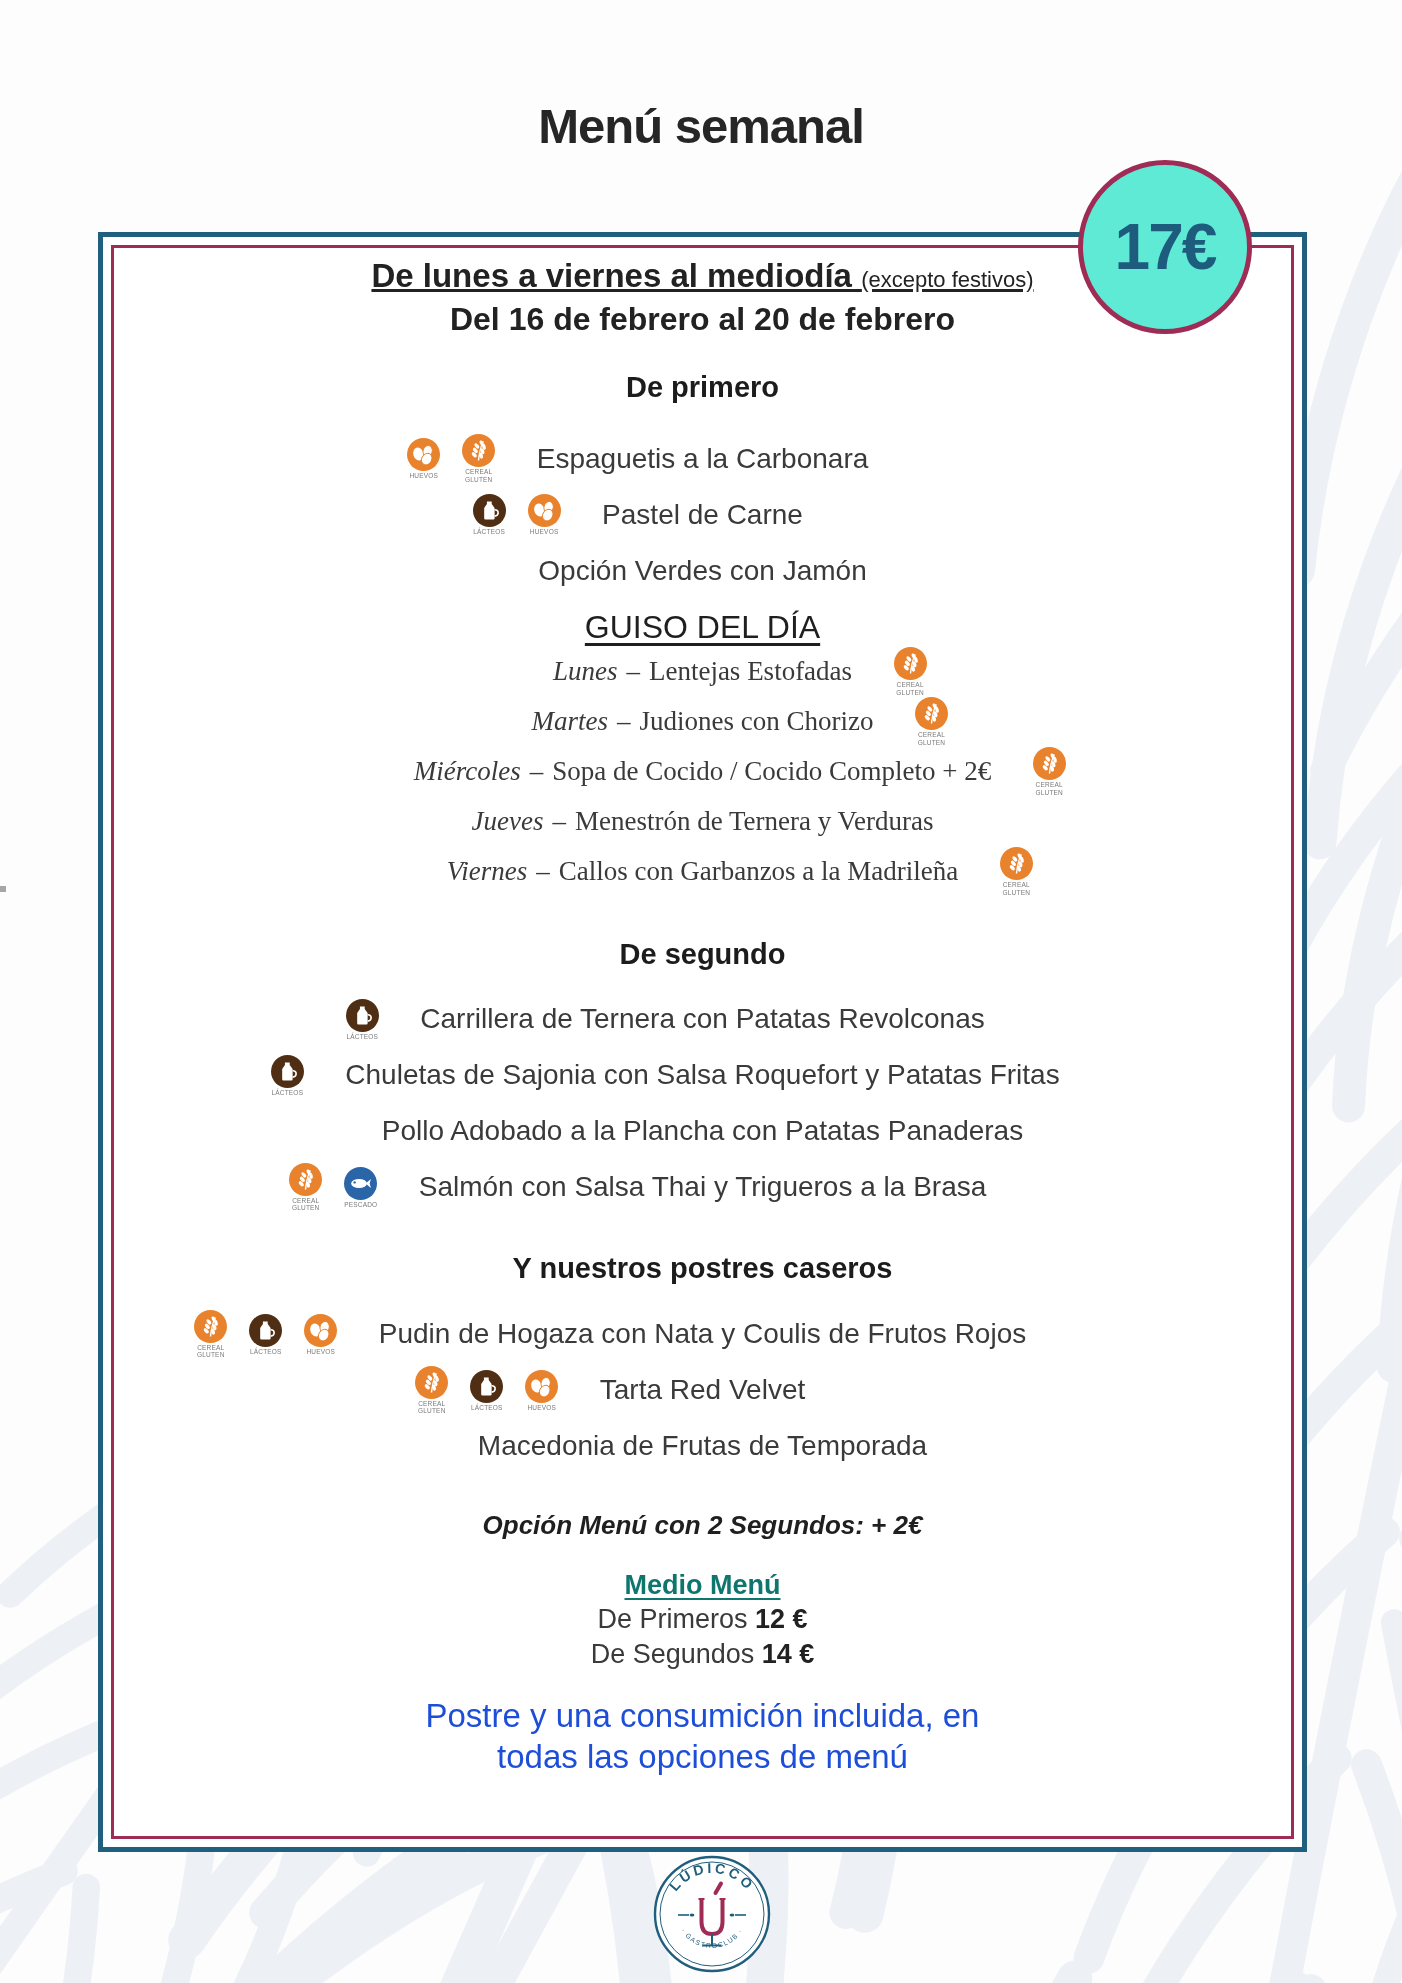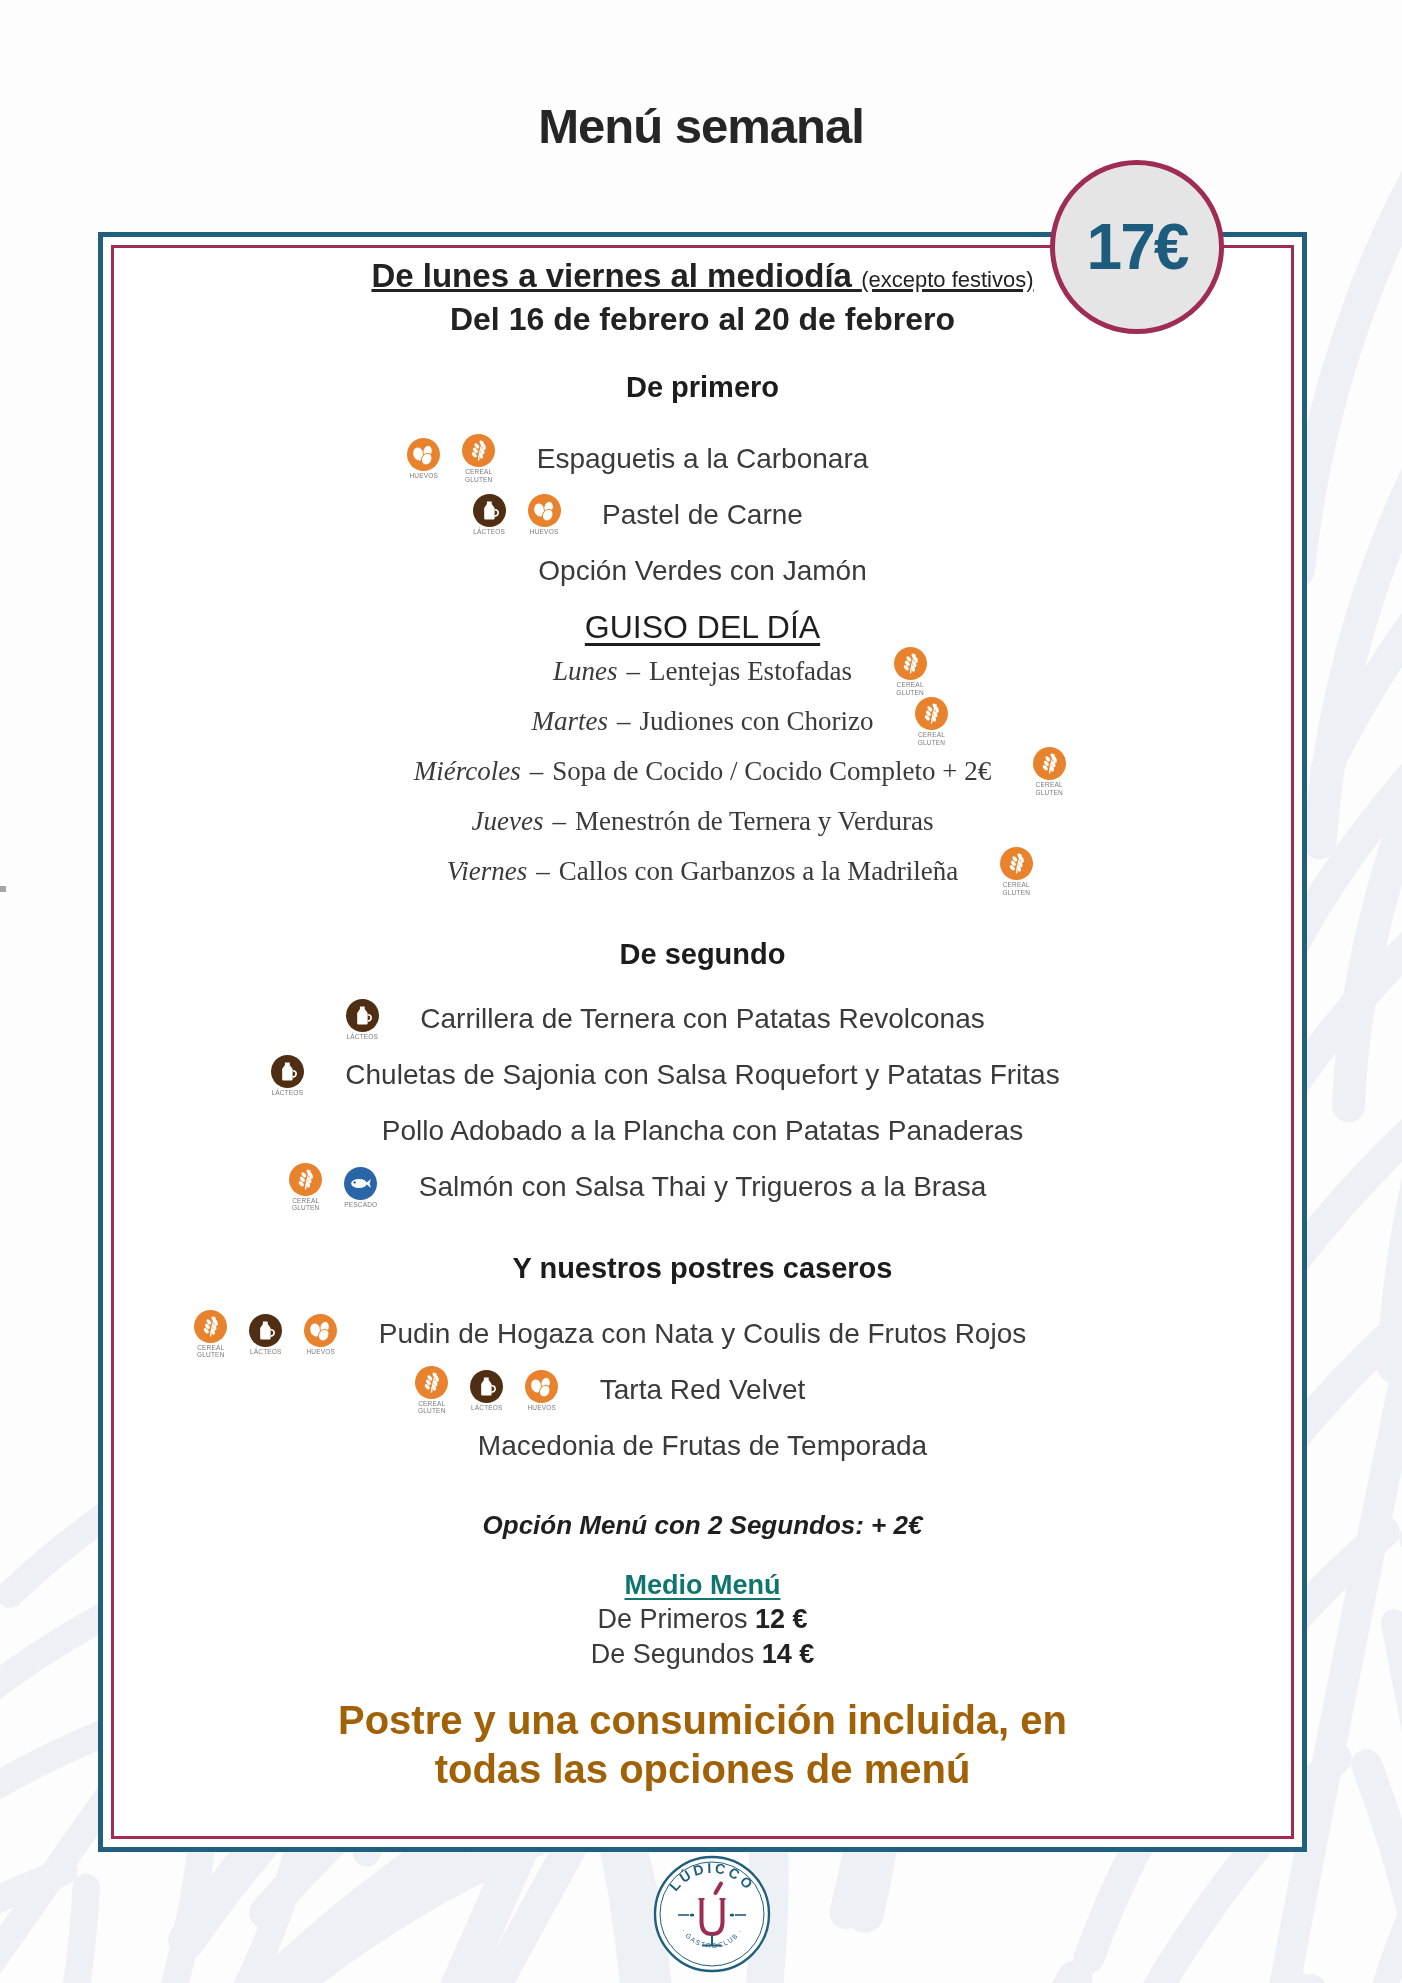--- a/index.html
+++ b/index.html
@@ -9,22 +9,22 @@
   
   .wm { position:absolute; left:0; top:0; z-index:0; opacity:.6; pointer-events:none; }
 
   .defs-hidden { position:absolute; width:0; height:0; overflow:hidden; }
 
   
   .title { position:absolute; top:98px; left:0; width:100%; text-align:center;
            font-size:49px; font-weight:bold; color:#262626; letter-spacing:-1px; z-index:2; }
 
   
-  .badge { position:absolute; left:1050px; top:160px; width:164px; height:164px;
-           background:#e5e5e5; border:5px solid #9e2c55; border-radius:50%;
+  .badge { position:absolute; left:1078px; top:160px; width:164px; height:164px;
+           background:#5eead4; border:5px solid #9e2c55; border-radius:50%;
            display:flex; align-items:center; justify-content:center; z-index:4; }
   .badge span { color:#1d5c7d; font-size:64px; font-weight:bold; letter-spacing:-2px; }
 
   
   .box { position:absolute; left:98px; top:232px; width:1199px; height:1610px;
          border:5px solid #20607e; background:#ffffff; z-index:1; }
   .box-inner { position:absolute; inset:8px; border:3px solid #9e2c55; }
   .box-content { position:absolute; inset:0; text-align:center; color:#3c3c3c; }
 
   .hdr1 { margin-top:20px; font-size:33px; line-height:1.15; font-weight:bold; color:#222;text-decoration:underline; }
@@ -56,21 +56,21 @@
   .allergen { display:flex; flex-direction:column; align-items:center; width:48px; }
   .allergen svg { width:33px; height:33px; display:block; }
   .al-lbl { font-size:6.5px; line-height:1.1; color:#7a7a7a; margin-top:1px;
             text-transform:uppercase; letter-spacing:.2px; max-width:46px; }
 
   .opcion { margin-top:36px; font-size:26px; line-height:1.2; font-weight:bold; font-style:italic; color:#1f1f1f; }
   .medio-h { margin-top:28px; font-size:27px; line-height:1.2; font-weight:bold; color:#0f766e;
              text-decoration:underline; text-underline-offset:4px; text-decoration-thickness:2px; }
   .medio-line { font-size:27px; line-height:1.3; color:#3a3a3a; }
   .medio-line b { color:#222; }
-  .footer-note { margin-top:24px; font-size:40px; line-height:1.24; font-weight:bold; color:#a16207; }
+  .footer-note { margin-top:24px; font-size:33px; line-height:1.24; font-weight:normal; color:#1d4ed8; }
 
   
   .logo { position:absolute; left:652px; top:1854px; z-index:2; }
 
   .edge-mark { position:absolute; left:0; top:886px; width:6px; height:6px; background:#a6a6a6; z-index:3; }
 </style>
 </head>
 <body>
 
 <svg class="defs-hidden" aria-hidden="true">

